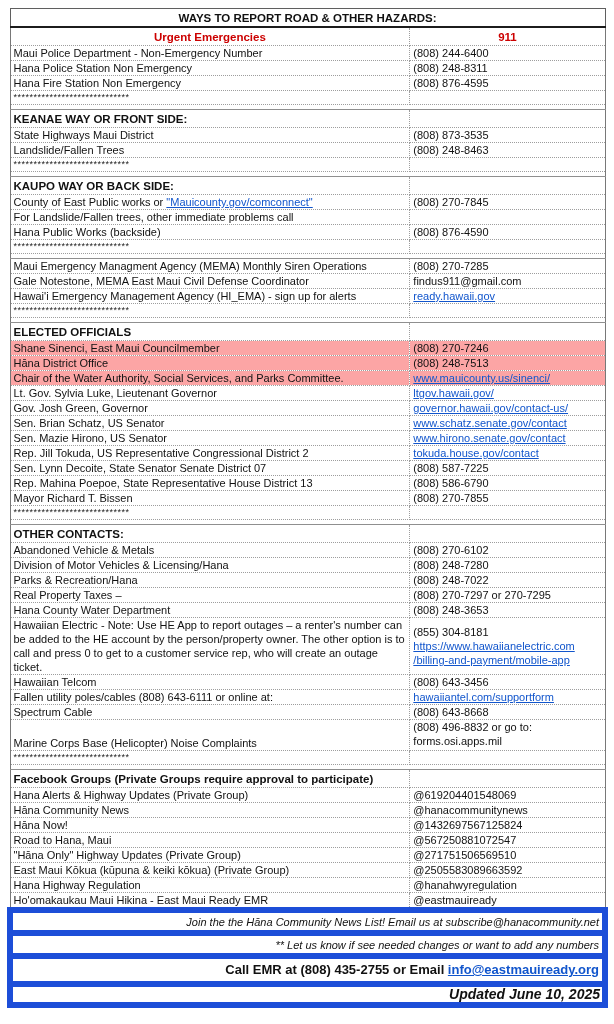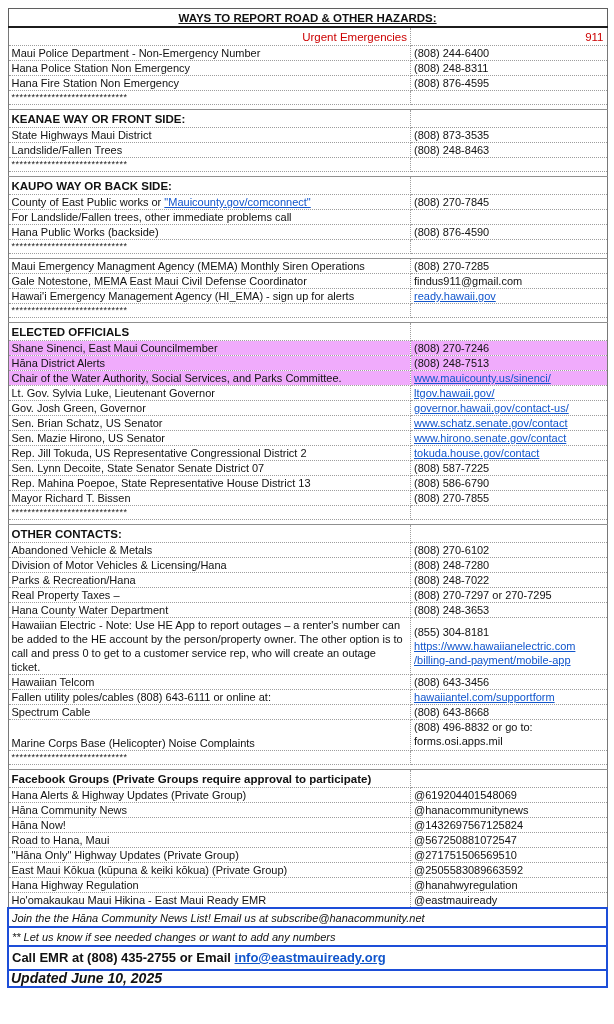--- a/index.html
+++ b/index.html
@@ -13,42 +13,42 @@
   col.c-right{width:32.8%}
   td{
     border:1px dotted #9d9d9d;font-size:11px;line-height:14px;
     padding:0 3px;vertical-align:top;word-wrap:break-word;overflow:hidden;
   }
   
   tr.r-title td{
     border:1px solid #5f5f5f;border-bottom:2px solid #1c1c1c;
     text-align:center;font-weight:bold;font-size:11.5px;padding:2px 3px 1px;
   }
-  tr.r-title span{text-decoration:underline}
-  
-  tr.r-urgent td{color:#cc0000;font-weight:normal;text-align:right;font-size:11.5px;padding:2px 3px 1px}
+  tr.r-title span{}
+  
+  tr.r-urgent td{color:#cc0000;font-weight:bold;text-align:center;font-size:11.5px;padding:2px 3px 1px}
   
   tr.r-centerlink td{text-align:center;font-weight:bold;padding:1px 3px}
   
   tr.r-sec td{font-weight:bold;font-size:11.5px;padding:2px 3px 1px}
   
   tr.r-stars td{font-size:9px;line-height:10px;letter-spacing:.5px;padding:1px 3px 2px;color:#222}
   
   tr.r-spacer td{height:4px;padding:0;border-bottom:1px solid #8f8f8f}
   
-  tr.green td{background:#f0abfc}
+  tr.green td{background:#fca5a5}
   
   a.link,.link{color:#1155cc;text-decoration:underline;cursor:pointer}
   
   tr.he td.cr{vertical-align:middle}
   
   tr.marine td.cl{vertical-align:bottom;height:30px}
   .italic{}
   
-  tr.r-footer td{border:2px solid #1d4ed8;text-align:left;padding:2px 3px 1px}
+  tr.r-footer td{border:6px solid #1d4ed8;text-align:right;padding:2px 3px 1px}
   tr.r-footer.note td{font-style:italic;font-size:11px}
   tr.r-footer.call td{font-weight:bold;font-size:13px;line-height:16px;padding:3px}
   tr.r-footer.call .link{font-weight:bold}
   tr.r-footer.updated td{font-weight:bold;font-style:italic;font-size:14px;line-height:11px;padding:2px}
 </style>
 </head>
 <body>
 
 <div class="page">
   <table>
@@ -146,21 +146,21 @@
         </tr>
         <tr class="r-sec">
           <td class="cl"><span>ELECTED OFFICIALS</span></td>
           <td class="cr"></td>
         </tr>
         <tr class="r-c green">
           <td class="cl"><span>Shane Sinenci, East Maui Councilmember</span></td>
           <td class="cr"><span>(808) 270-7246</span></td>
         </tr>
         <tr class="r-c green">
-          <td class="cl"><span>Hāna District Alerts</span></td>
+          <td class="cl"><span>Hāna District Office</span></td>
           <td class="cr"><span>(808) 248-7513</span></td>
         </tr>
         <tr class="r-c green">
           <td class="cl italic"><span>Chair of the Water Authority, Social Services, and Parks Committee.</span></td>
           <td class="cr"><a class="link">www.mauicounty.us/sinenci/</a></td>
         </tr>
         <tr class="r-c">
           <td class="cl"><span>Lt. Gov. Sylvia Luke, Lieutenant Governor</span></td>
           <td class="cr"><a class="link">ltgov.hawaii.gov/</a></td>
         </tr>

